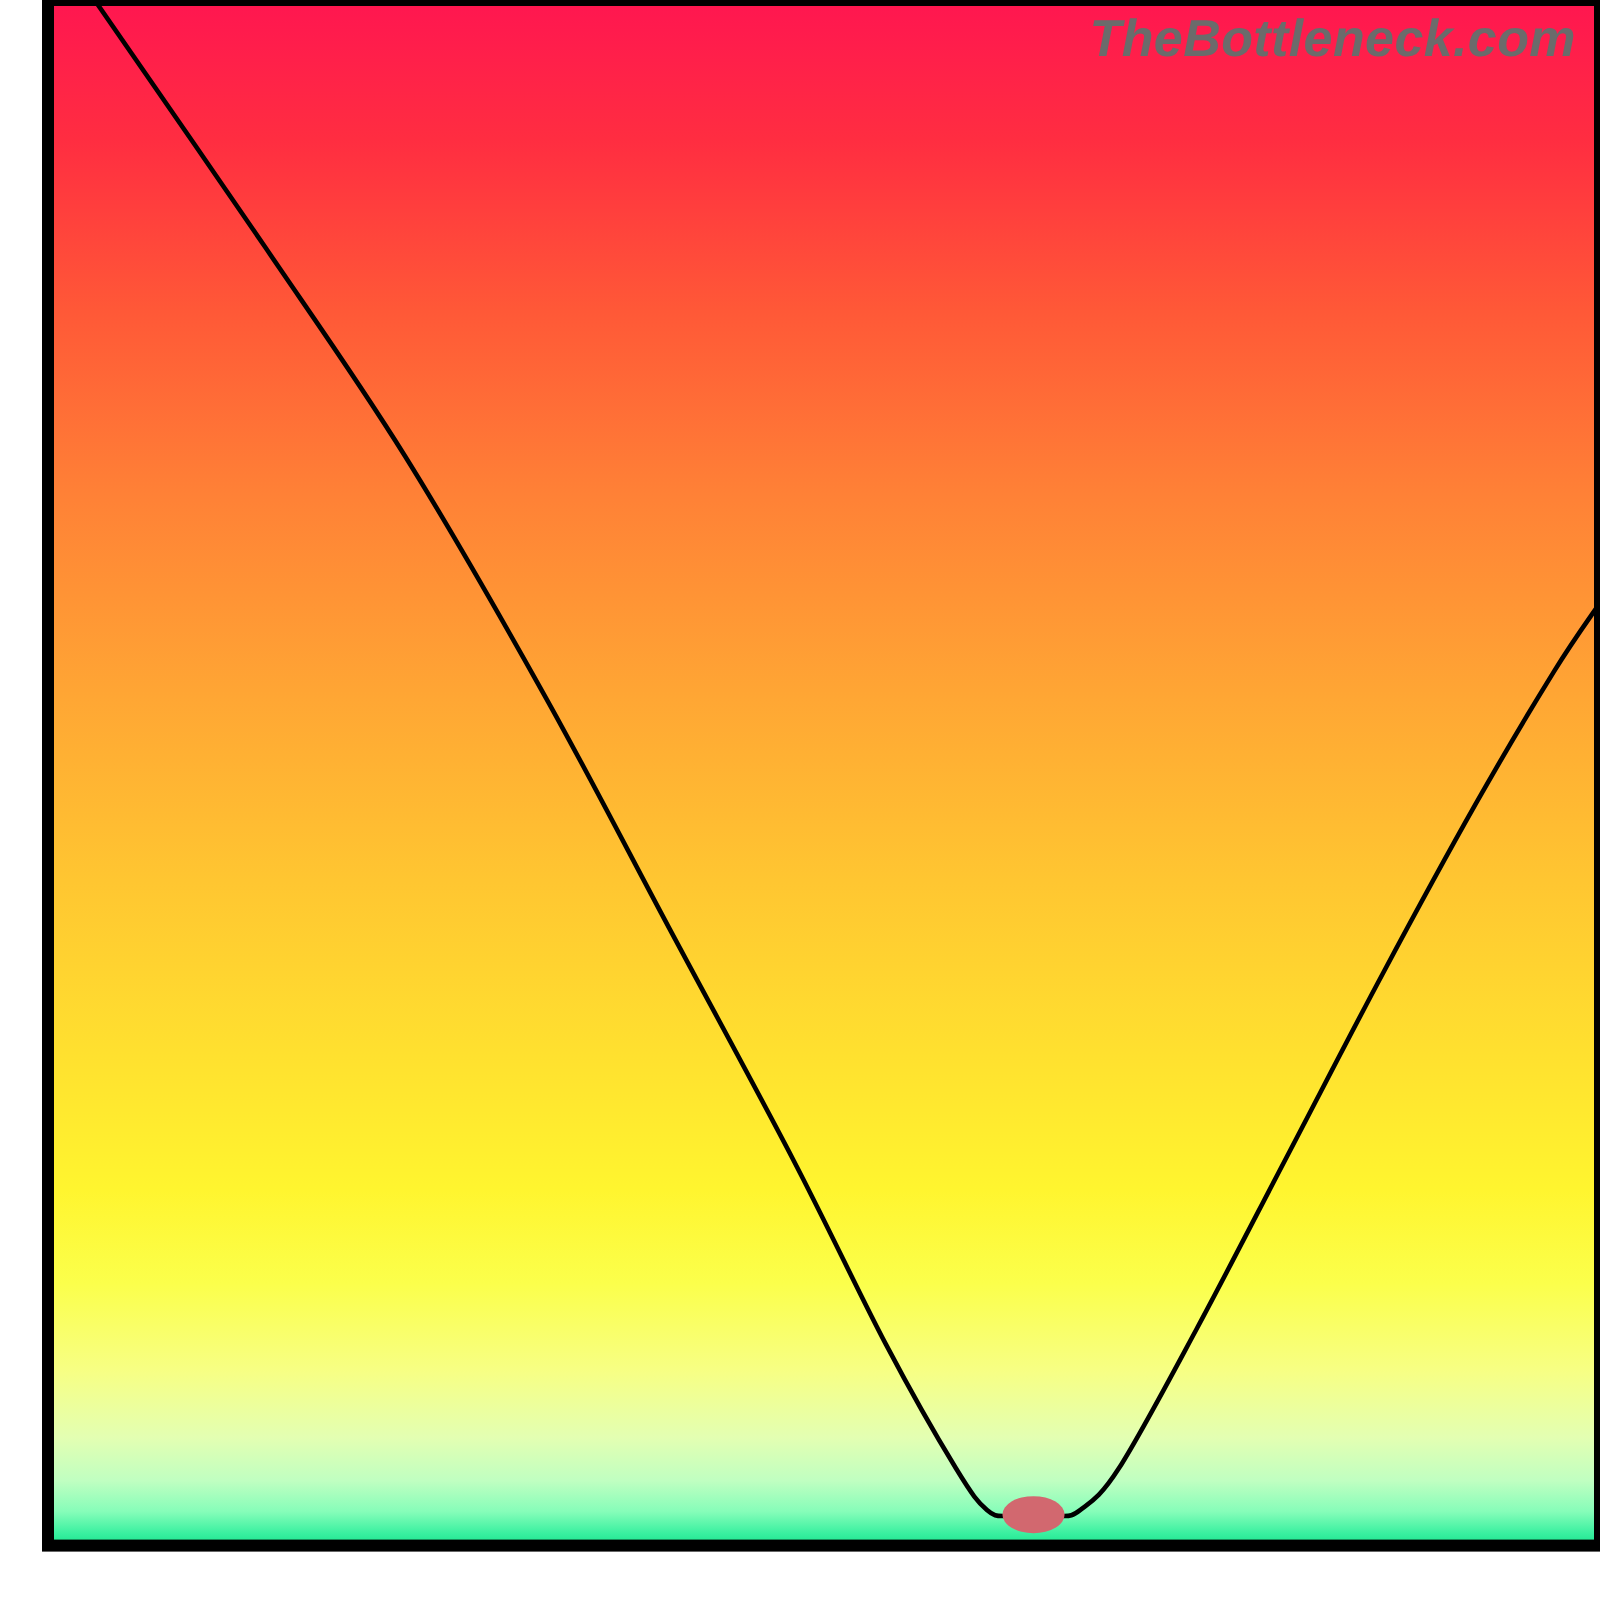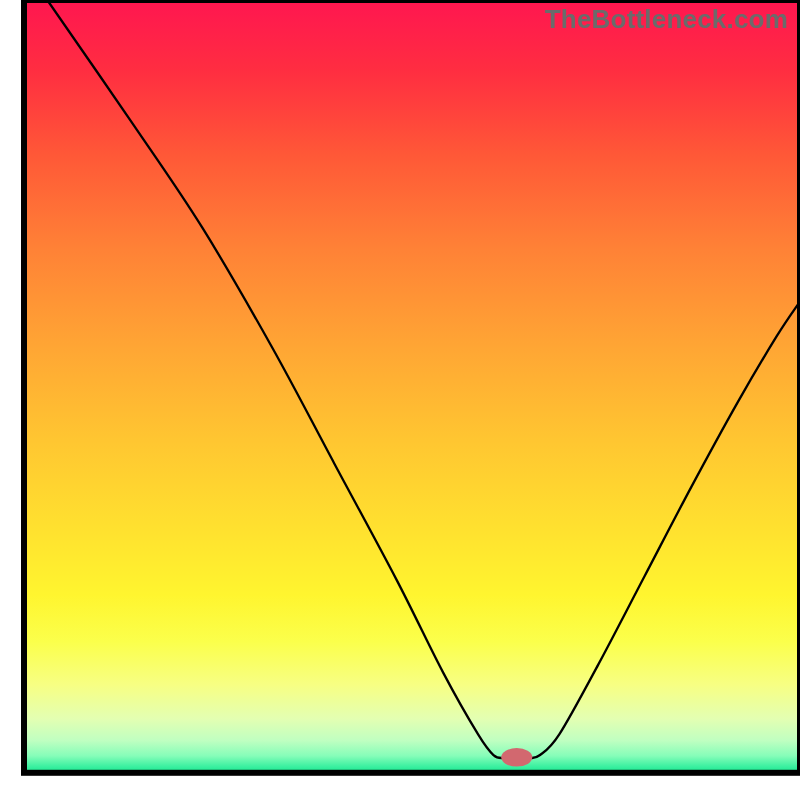--- a/index.html
+++ b/index.html
@@ -8,20 +8,21 @@
     width: 800px;
     height: 800px;
     background: #ffffff;
     font-family: Arial, Helvetica, sans-serif;
     overflow: hidden;
   }
   .wrap {
     position: relative;
     width: 800px;
     height: 760px;
+    font-style: italic;
   }
   .watermark {
     position: absolute;
     top: 4px;
     right: 12px;
     font-size: 26px;
     font-weight: 600;
     color: #6b6b6b;
     letter-spacing: 0.2px;
     z-index: 5;

